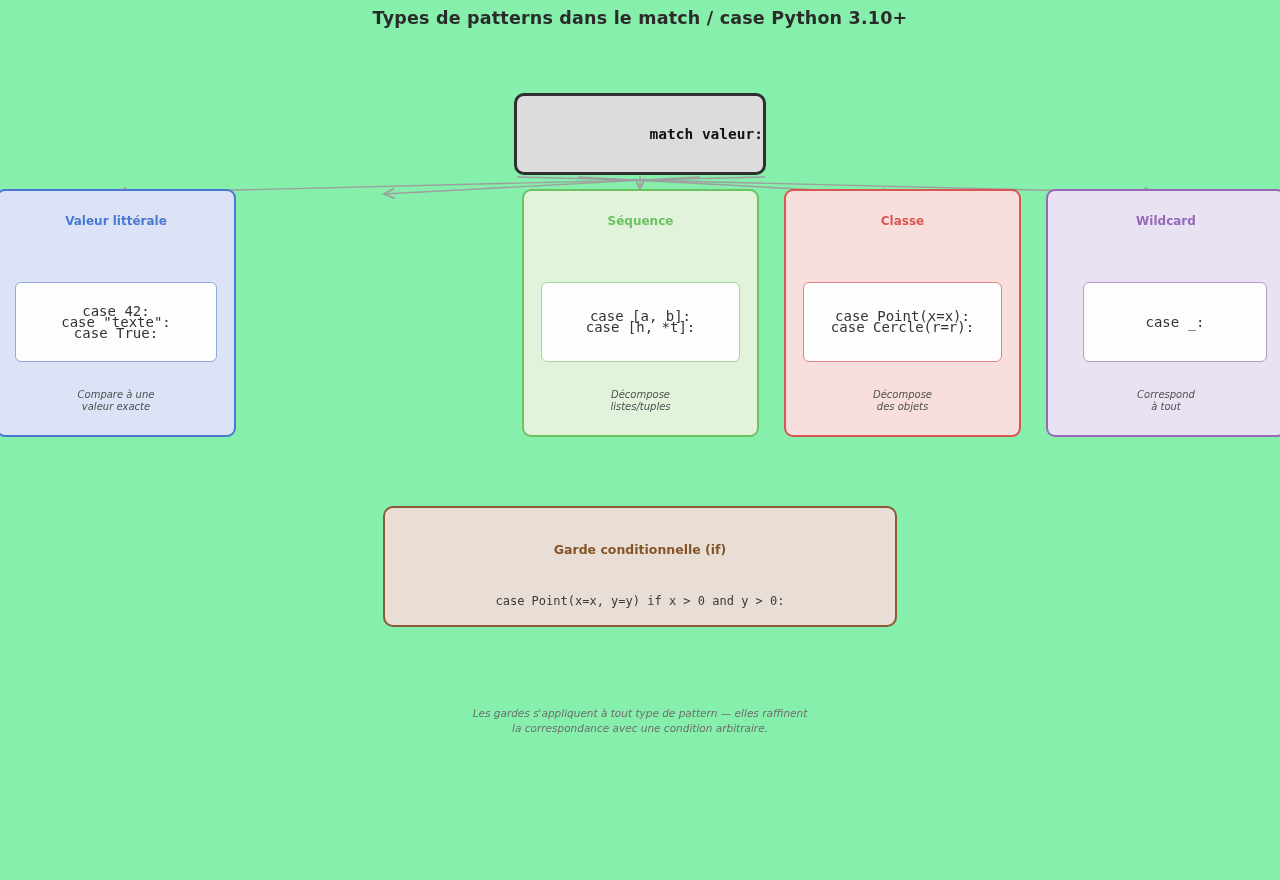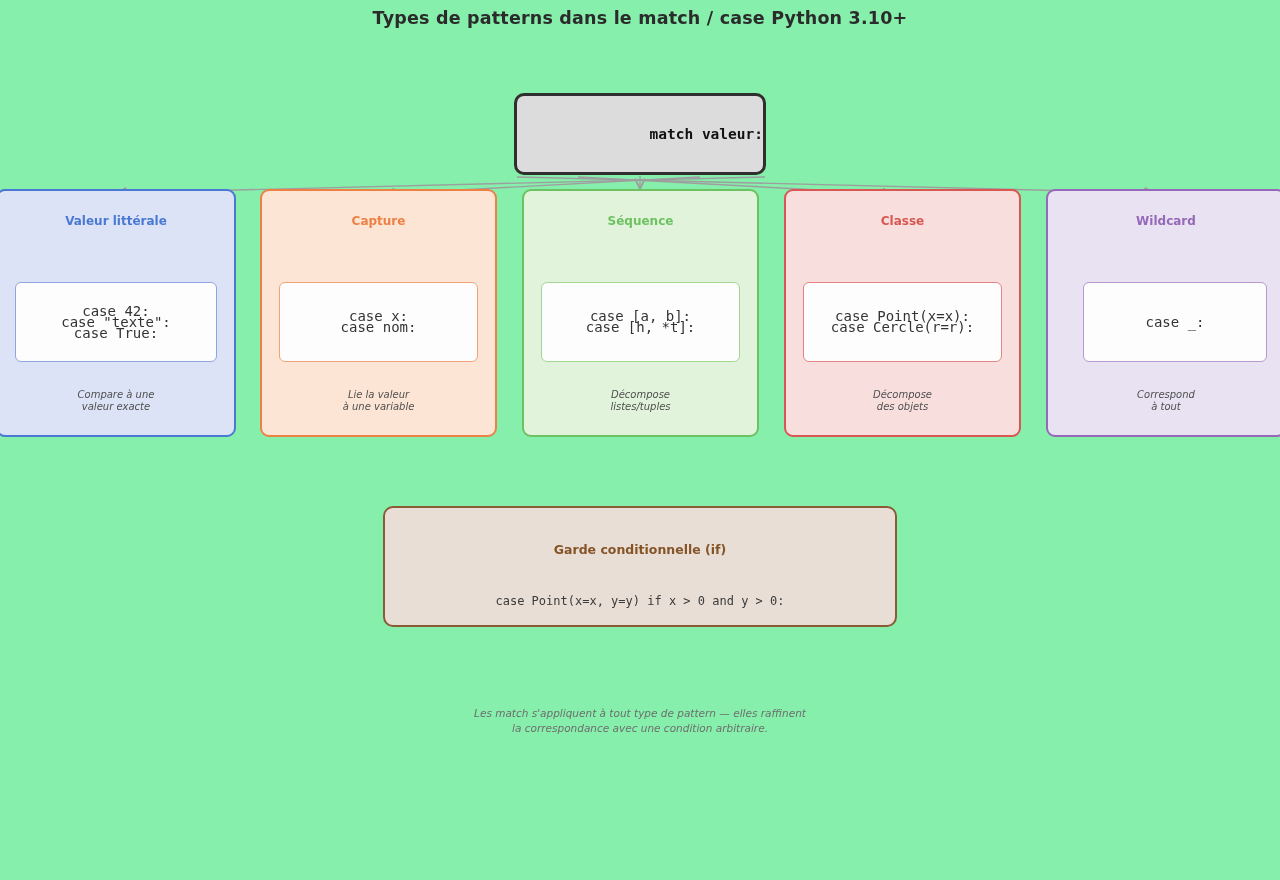--- a/index.html
+++ b/index.html
@@ -143,29 +143,20 @@
     <div class="card-title" style="color: rgb(74, 121, 212);">Valeur littérale</div>
     <div class="code-box" style="border-color: rgb(143, 166, 224);">
       <div class="code-text prelines">case 42:
 case "texte":
 case True:</div>
     </div>
     <div class="card-desc prelines">Compare à une
 valeur exacte</div>
   </div>
 
-  <div class="card" style="left: 260px; width: 237px; background-color: rgb(252, 229, 213); border-color: rgb(237, 129, 69);">
-    <div class="card-title" style="color: rgb(237, 129, 69);">Capture</div>
-    <div class="code-box" style="border-color: rgb(240, 163, 120);">
-      <div class="code-text prelines">case x:
-case nom:</div>
-    </div>
-    <div class="card-desc prelines">Lie la valeur
-à une variable</div>
-  </div>
 
   <div class="card" style="left: 522px; width: 237px; background-color: rgb(226, 243, 219); border-color: rgb(108, 193, 97);">
     <div class="card-title" style="color: rgb(108, 193, 97);">Séquence</div>
     <div class="code-box" style="border-color: rgb(163, 215, 151);">
       <div class="code-text prelines">case [a, b]:
 case [h, *t]:</div>
     </div>
     <div class="card-desc prelines">Décompose
 listes/tuples</div>
   </div>
@@ -187,16 +178,16 @@
     </div>
     <div class="card-desc prelines">Correspond
 à tout</div>
   </div>
 
   <div class="guard-box" style="background-color: rgb(233, 222, 214); border-color: rgb(138, 92, 53);">
     <div class="guard-title" style="color: rgb(133, 84, 38);">Garde conditionnelle (if)</div>
     <div class="guard-code">case Point(x=x, y=y) if x &gt; 0 and y &gt; 0:</div>
   </div>
 
-  <div class="footnote prelines">Les match s'appliquent à tout type de pattern — elles raffinent
+  <div class="footnote prelines">Les gardes s'appliquent à tout type de pattern — elles raffinent
 la correspondance avec une condition arbitraire.</div>
 
 </div>
 
 </body></html>

